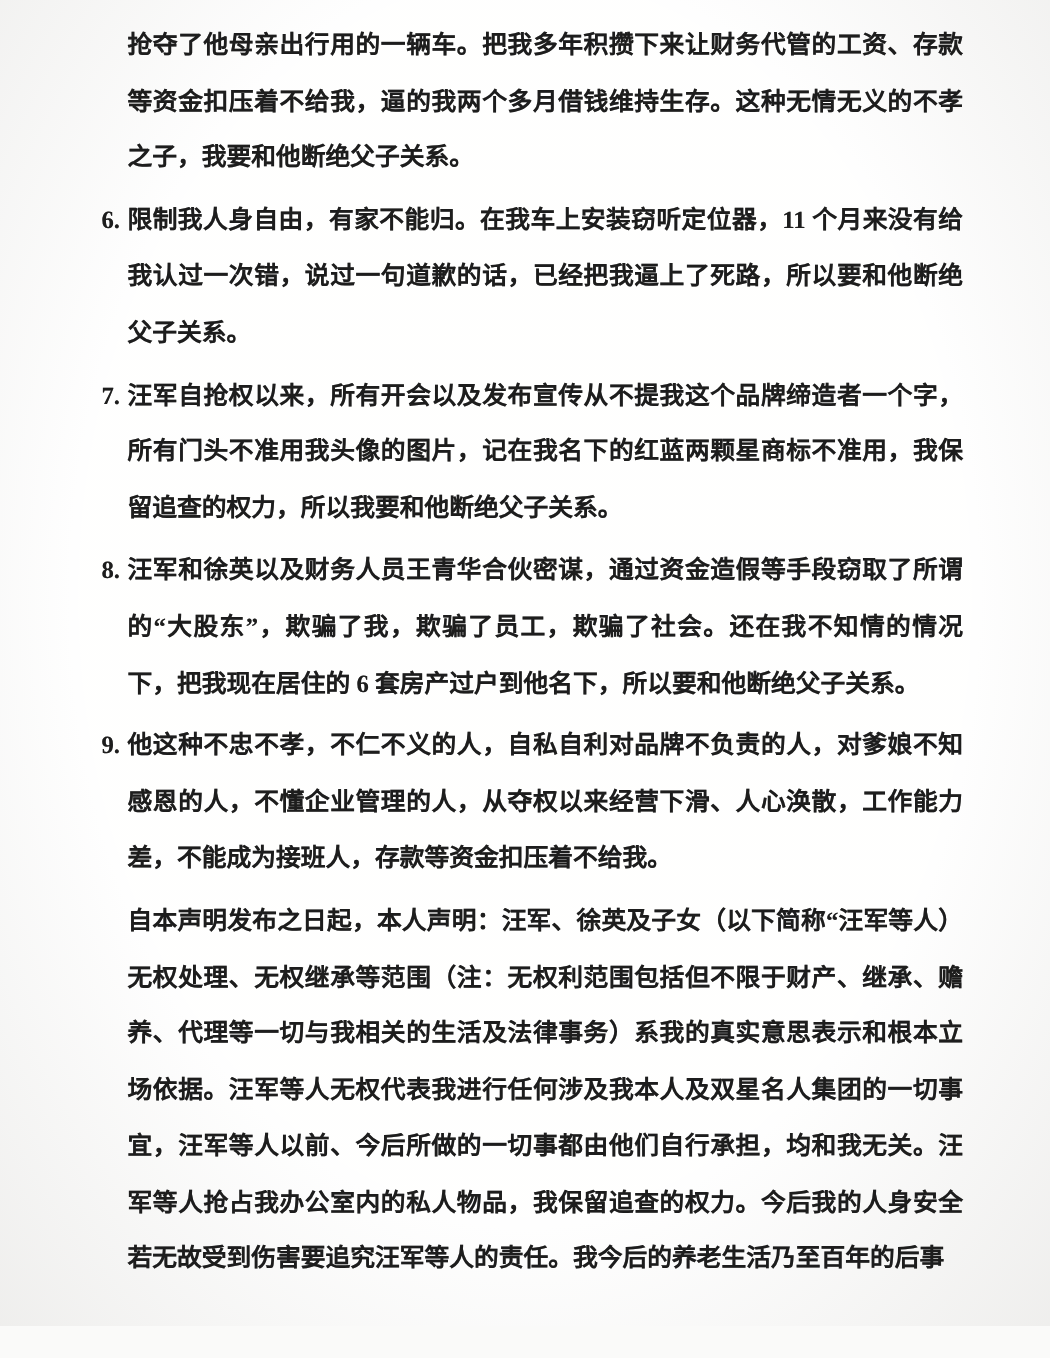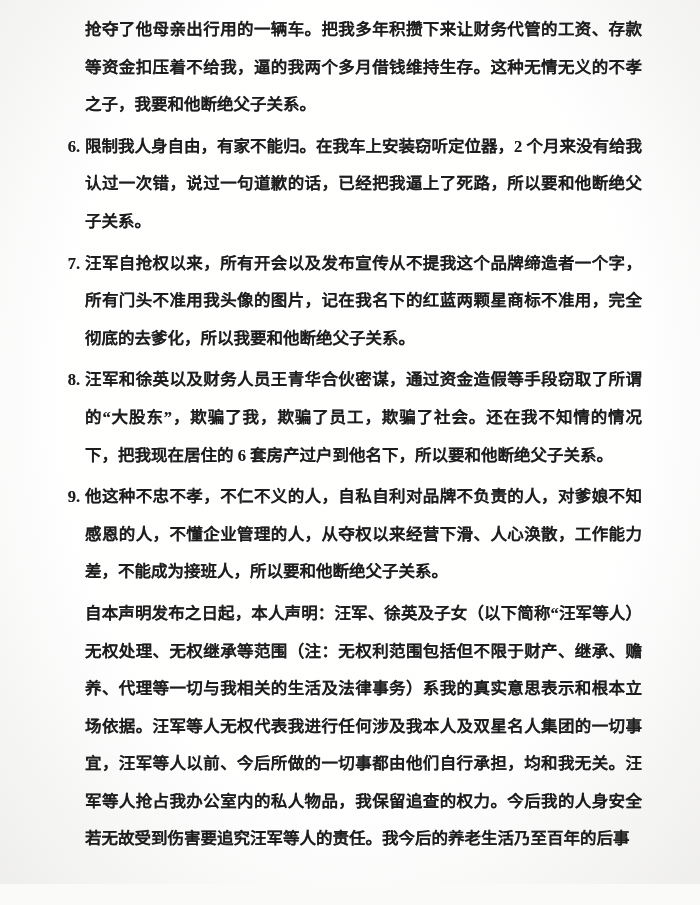--- a/index.html
+++ b/index.html
@@ -55,35 +55,35 @@
 </style>
 </head>
 <body>
 
 <div class="page">
 
   <p class="para">抢夺了他母亲出行用的一辆车。把我多年积攒下来让财务代管的工资、存款等资金扣压着不给我，逼的我两个多月借钱维持生存。这种无情无义的不孝之子，我要和他断绝父子关系。</p>
 
   <div class="item">
     <span class="num">6.</span>
-    <p class="txt">限制我人身自由，有家不能归。在我车上安装窃听定位器，2 个月来没有给我认过一次错，说过一句道歉的话，已经把我逼上了死路，所以要和他断绝父子关系。</p>
+    <p class="txt">限制我人身自由，有家不能归。在我车上安装窃听定位器，11 个月来没有给我认过一次错，说过一句道歉的话，已经把我逼上了死路，所以要和他断绝父子关系。</p>
   </div>
 
   <div class="item">
     <span class="num">7.</span>
-    <p class="txt">汪军自抢权以来，所有开会以及发布宣传从不提我这个品牌缔造者一个字，所有门头不准用我头像的图片，记在我名下的红蓝两颗星商标不准用，完全彻底的去爹化，所以我要和他断绝父子关系。</p>
+    <p class="txt">汪军自抢权以来，所有开会以及发布宣传从不提我这个品牌缔造者一个字，所有门头不准用我头像的图片，记在我名下的红蓝两颗星商标不准用，我保留追查的权力，所以我要和他断绝父子关系。</p>
   </div>
 
   <div class="item">
     <span class="num">8.</span>
     <p class="txt">汪军和徐英以及财务人员王青华合伙密谋，通过资金造假等手段窃取了所谓的“大股东”，欺骗了我，欺骗了员工，欺骗了社会。还在我不知情的情况下，把我现在居住的 6 套房产过户到他名下，所以要和他断绝父子关系。</p>
   </div>
 
   <div class="item">
     <span class="num">9.</span>
-    <p class="txt">他这种不忠不孝，不仁不义的人，自私自利对品牌不负责的人，对爹娘不知感恩的人，不懂企业管理的人，从夺权以来经营下滑、人心涣散，工作能力差，不能成为接班人，所以要和他断绝父子关系。</p>
+    <p class="txt">他这种不忠不孝，不仁不义的人，自私自利对品牌不负责的人，对爹娘不知感恩的人，不懂企业管理的人，从夺权以来经营下滑、人心涣散，工作能力差，不能成为接班人，存款等资金扣压着不给我。</p>
   </div>
 
   <div class="item">
     <p class="txt">自本声明发布之日起，本人声明：汪军、徐英及子女（以下简称“汪军等人）无权处理、无权继承等范围（注：无权利范围包括但不限于财产、继承、赡养、代理等一切与我相关的生活及法律事务）系我的真实意思表示和根本立场依据。汪军等人无权代表我进行任何涉及我本人及双星名人集团的一切事宜，汪军等人以前、今后所做的一切事都由他们自行承担，均和我无关。汪军等人抢占我办公室内的私人物品，我保留追查的权力。今后我的人身安全若无故受到伤害要追究汪军等人的责任。我今后的养老生活乃至百年的后事</p>
   </div>
 
 </div>
 
 </body></html>

